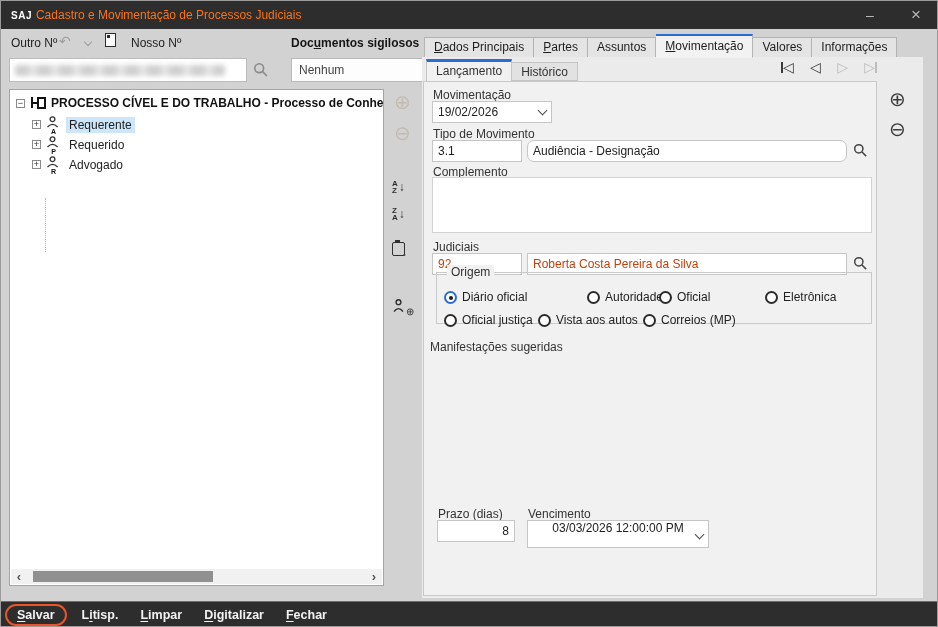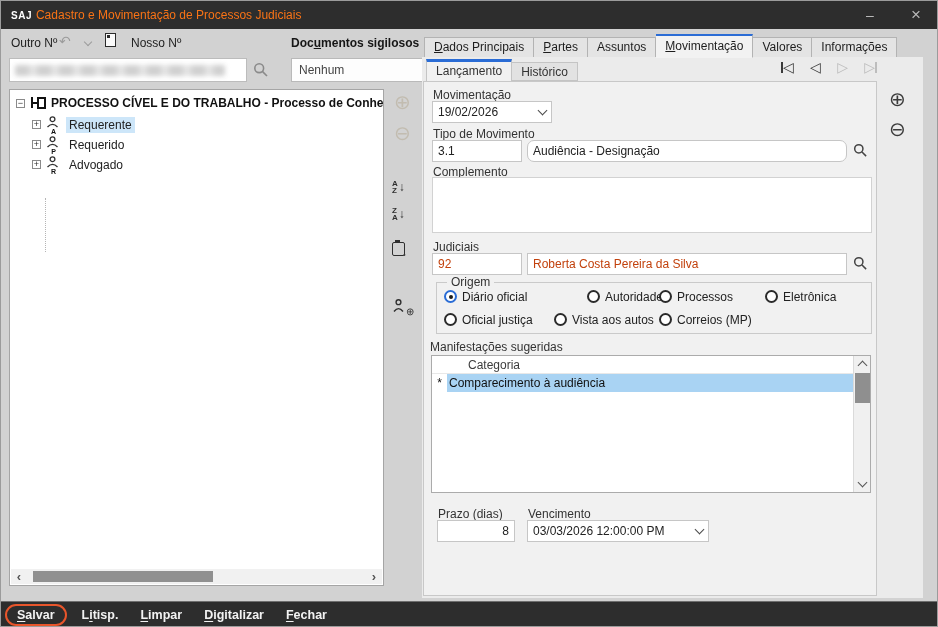--- a/index.html
+++ b/index.html
@@ -76,21 +76,21 @@
   .clip::before{content:"";position:absolute;top:-3px;left:2px;width:5px;height:3px;background:#2f2f2f;}
 
   
   .flabel{position:absolute;font-size:12px;color:#333;white-space:nowrap;}
   .finput{position:absolute;background:#fff;border:1px solid #c6c6c6;font-size:12px;color:#222;display:flex;align-items:center;padding:0 5px;}
   .gray{color:#c2410c;}
   .farea{position:absolute;background:#fff;border:1px solid #d2d2d2;}
   .fieldset{position:absolute;border:1px solid #cacaca;}
   .legend{position:absolute;top:-8px;left:10px;background:#f1f1f1;padding:0 4px;font-size:12px;color:#333;}
   .radio-row{position:absolute;display:flex;align-items:center;}
-  .ropt{display:flex;align-items:flex-start;white-space:nowrap;}
+  .ropt{display:flex;align-items:flex-end;white-space:nowrap;}
   .rdot{width:13px;height:13px;border:2px solid #2b2b2b;border-radius:50%;margin-right:5px;position:relative;flex:0 0 13px;background:#fff;}
   .ropt.checked .rdot{border-color:var(--accent);}
   .ropt.checked .rdot::after{content:"";position:absolute;left:2.5px;top:2.5px;width:4px;height:4px;border-radius:50%;background:#1a1a1a;}
   .listbox{position:absolute;background:#fff;border:1px solid #ababab;}
   .lheader{height:18px;line-height:18px;padding-left:36px;color:#3c3c3c;border-bottom:1px solid #e8e8e8;}
   .lrow{display:flex;height:18px;line-height:18px;}
   .lmark{width:15px;text-align:center;color:#111;}
   .lsel{flex:1;background:var(--sel);color:#101010;padding-left:2px;}
   .vscroll{position:absolute;right:0;top:0;width:17px;height:100%;background:#f0f0f0;border-left:1px solid #dadada;}
   .vchev{position:absolute;left:5px;width:7px;height:7px;border-right:1.5px solid #555;border-bottom:1.5px solid #555;}
@@ -207,76 +207,64 @@
   <div class="finput" style="left:526px;top:252px;width:320px;height:22px;">
     <span class="gray">Roberta Costa Pereira da Silva</span>
   </div>
   <span class="mag" style="position:absolute;left:852px;top:255px;">
     <svg width="15" height="15" viewBox="0 0 16 16">
         <circle cx="6.2" cy="6.2" r="4.4" fill="none" stroke="#444" stroke-width="1.6"></circle>
         <line x1="9.6" y1="9.6" x2="14" y2="14" stroke="#444" stroke-width="1.6"></line>
       </svg>
   </span>
 
-  <div class="fieldset" style="left:435px;top:281px;width:436px;height:52px;">
+  <div class="fieldset" style="left:435px;top:271px;width:436px;height:52px;">
     <span class="legend">Origem</span>
   </div>
   <div class="radio-row" style="left:443px;top:289px;gap:0;">
     <label class="ropt checked" style="width:110px;">
         <span class="rdot"></span>
         <span>Diário oficial</span>
       </label>
     <label class="ropt" style="width:105px;padding-left:33px;">
         <span class="rdot"></span>
         <span>Autoridade</span>
       </label>
     <label class="ropt" style="width:106px;">
         <span class="rdot"></span>
-        <span>Processos</span>
+        <span>Oficial</span>
       </label>
     <label class="ropt">
         <span class="rdot"></span>
         <span>Eletrônica</span>
       </label>
   </div>
   <div class="radio-row" style="left:443px;top:312px;">
-    <label class="ropt" style="width:110px;">
+    <label class="ropt" style="width:94px;">
         <span class="rdot"></span>
         <span>Oficial justiça</span>
       </label>
     <label class="ropt" style="width:105px;">
         <span class="rdot"></span>
         <span>Vista aos autos</span>
       </label>
     <label class="ropt">
         <span class="rdot"></span>
         <span>Correios (MP)</span>
       </label>
   </div>
 
   <span class="flabel" style="left:429px;top:339px;">Manifestações sugeridas</span>
-  <div class="listbox" style="left:430px;top:354px;width:440px;height:138px;">
-    <div class="lheader">Categoria</div>
-    <div class="lrow">
-      <span class="lmark">*</span>
-      <span class="lsel" style="margin-right:17px;">Comparecimento à audiência</span>
-    </div>
-    <div class="vscroll">
-      <span class="vchev up"></span>
-      <div class="vthumb"></div>
-      <span class="vchev down"></span>
-    </div>
-  </div>
 
   <span class="flabel" style="left:437px;top:506px;">Prazo (dias)</span>
   <div class="finput" style="left:436px;top:519px;width:78px;height:22px;justify-content:flex-end;">
     <span>8</span>
   </div>
   <span class="flabel" style="left:527px;top:506px;">Vencimento</span>
-  <div class="finput" style="left:526px;top:519px;width:182px;height:22px;">
+  <div class="finput" style="left:526px;top:519px;width:182px;height:28px;flex-direction:column;">
     <span>03/03/2026 12:00:00 PM</span>
     <span class="chev"></span>
   </div>
 
   <div class="treepanel">
     <div class="treeguide"></div>
     <div class="trow" style="left:6px;top:6px;">
       <span class="expander">−</span>
       <span class="proc-ic">
           <span class="stem"></span>

